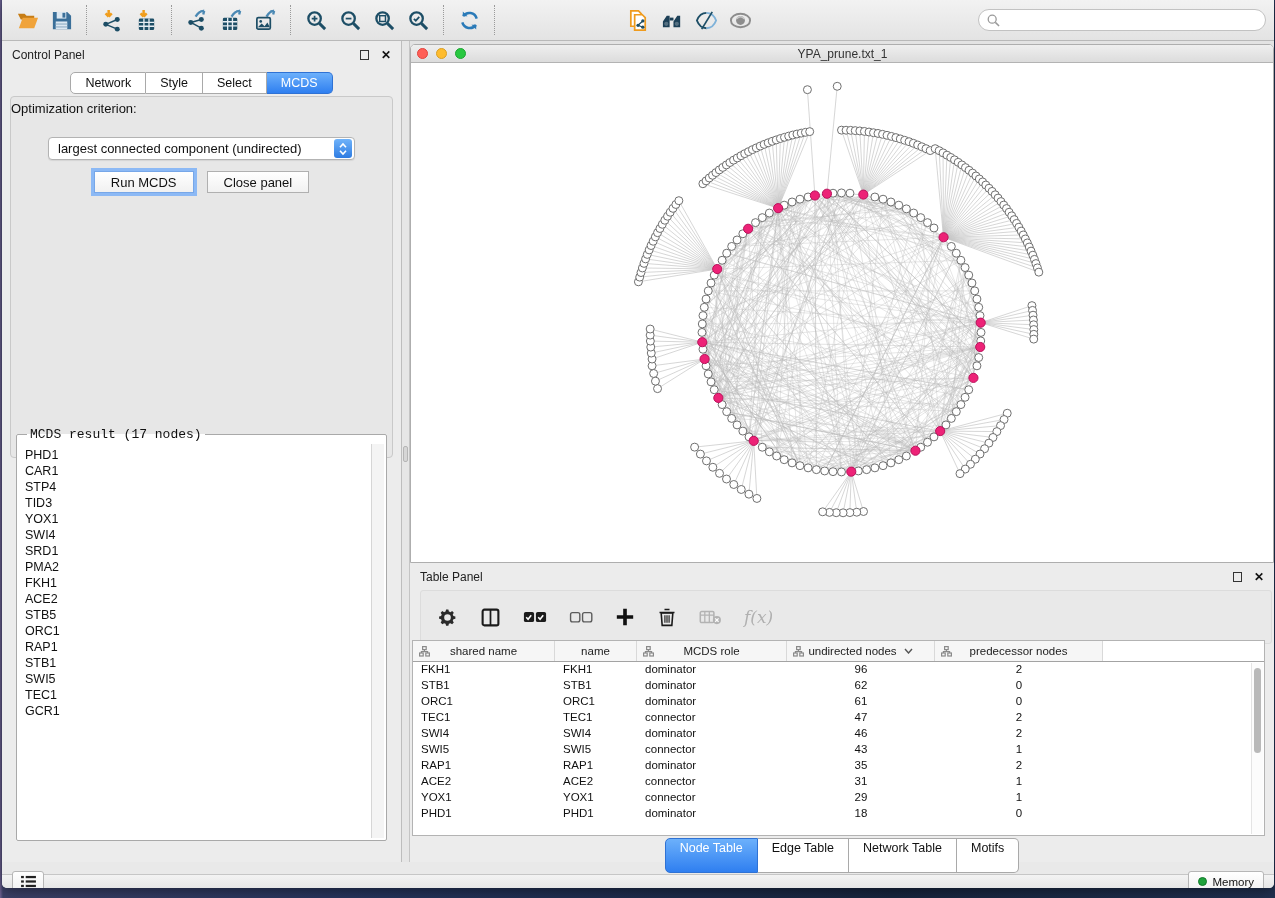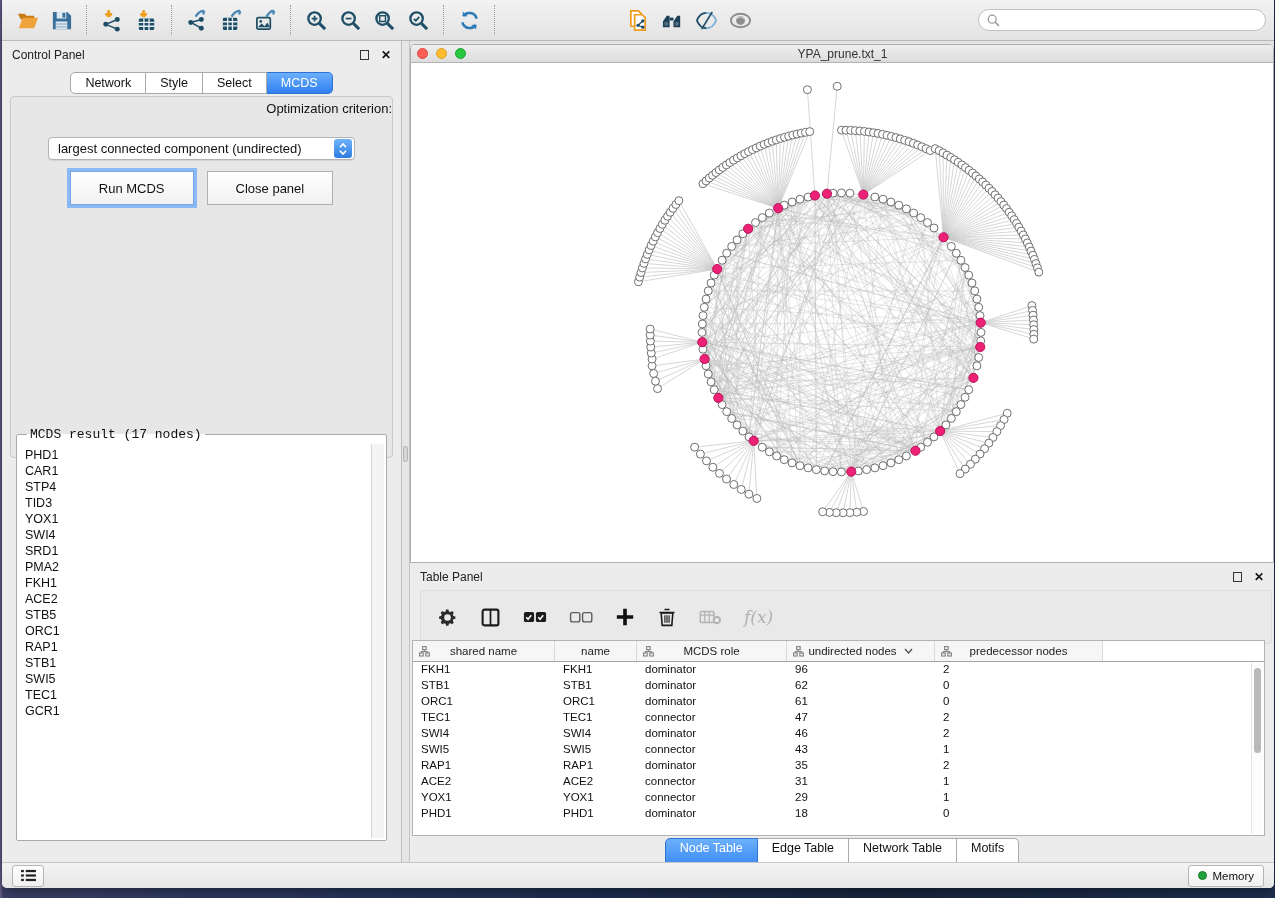--- a/index.html
+++ b/index.html
@@ -77,36 +77,36 @@
   .seg-tab:first-child { border-left:1px solid #a9a9a9; border-radius:5px 0 0 5px; }
   .seg-tab:last-child { border-radius:0 5px 5px 0; }
   .seg-tab.active {
     background:linear-gradient(#6cb0fb,#2f7ff0);
     border-color:#2f72d4; color:#fff;
   }
   .mcds-pane {
     position:absolute; left:8px; right:8px; top:55px; height:362px;
     background:#e7e7e7; border:1px solid #c9c9c9; border-radius:4px;
   }
-  .opt-label { text-align:right; margin-top:4px; font-size:13px; color:#111; }
+  .opt-label { text-align:left; margin-top:4px; font-size:13px; color:#111; }
   .combo {
     position:absolute; left:37px; right:37px; top:40px; height:23px;
     background:#fff; border:1px solid #b3b3b3; border-radius:4px;
     display:flex; align-items:center; cursor:pointer;
     box-shadow:0 1px 1px rgba(0,0,0,.08);
   }
   .combo-text { flex:1; font-size:13px; padding-left:9px; color:#111; white-space:nowrap; overflow:hidden; }
   .combo-stepper {
     width:18px; height:19px; margin-right:2px; border-radius:3px;
     background:linear-gradient(#70b3fa,#2e7ce2);
     display:flex; align-items:center; justify-content:center;
   }
   .btn-row { position:absolute; top:74px; left:0; right:0; display:flex; justify-content:center; gap:13px; }
   .mac-btn {
-    height:34px; padding:0 28px; font:13px "Liberation Sans",sans-serif;
+    height:22px; padding:0 16px; font:13px "Liberation Sans",sans-serif;
     background:linear-gradient(#ffffff,#f1f1f1);
     border:1px solid #b0b0b0; border-radius:0; color:#111; cursor:pointer;
   }
   .mac-btn.focus { box-shadow:0 0 0 3px rgba(110,170,250,.75); border-color:#77a7e8; }
   .result-box {
     position:absolute; left:14px; right:14px; top:386px; bottom:21px;
     border:1px solid #a9a9a9; border-radius:2px; background:#fff;
   }
   .result-box legend {
     font-size:13px; color:#111; margin-left:10px; padding:0 3px; background:transparent;font-family:Liberation Mono, monospace;
@@ -171,34 +171,34 @@
   .tbl-header { display:flex; height:21px; border-bottom:1px solid #a3a3a3; background:#fff; }
   .tbl-hcell {
     background:#f6f6f6; border-right:1px solid #d9d9d9;
     display:flex; align-items:center; justify-content:center;
     font-size:11.5px; color:#222; position:relative; cursor:pointer;
   }
   .tbl-hcell .hicon { position:absolute; left:6px; top:5px; }
   .tbl-hcell .sort { margin-left:7px; }
   .tbl-row { display:flex; height:16px; font-size:11.5px; color:#111; cursor:default; }
   .tbl-cell { padding:1px 8px 0 8px; white-space:nowrap; overflow:hidden; }
-  .tbl-cell.num { text-align:left; }
+  .tbl-cell.num { text-align:center; }
   .tbl-scroll {
     position:absolute; right:1px; top:22px; bottom:1px; width:12px;
     background:#fcfcfc; border-left:1px solid #e4e4e4;
   }
   .tbl-thumb {
     position:absolute; left:2px; right:2px; top:5px; height:85px;
     background:#b9b9b9; border-radius:5px;
   }
   .bottom-tabs { position:absolute; left:0; right:0; top:275px; display:flex; justify-content:center; }
   .bottom-tabs .seg-tab { height:35px; line-height:19px; font-size:12.5px; }
   
   .status-bar {
-    position:absolute; left:0; right:0; bottom:0; height:26px;
+    position:absolute; left:0; right:0; bottom:0; height:14px;
     background:linear-gradient(#f3f3f3,#e6e6e6);
     border-top:1px solid #c6c6c6;
     display:flex; align-items:center; padding:0 10px;
   }
   .list-btn {
     width:32px; height:22px; background:linear-gradient(#fff,#f0f0f0);
     border:1px solid #b6b6b6; border-radius:3px;
     display:flex; align-items:center; justify-content:center; cursor:pointer;
   }
   .mem-btn {

